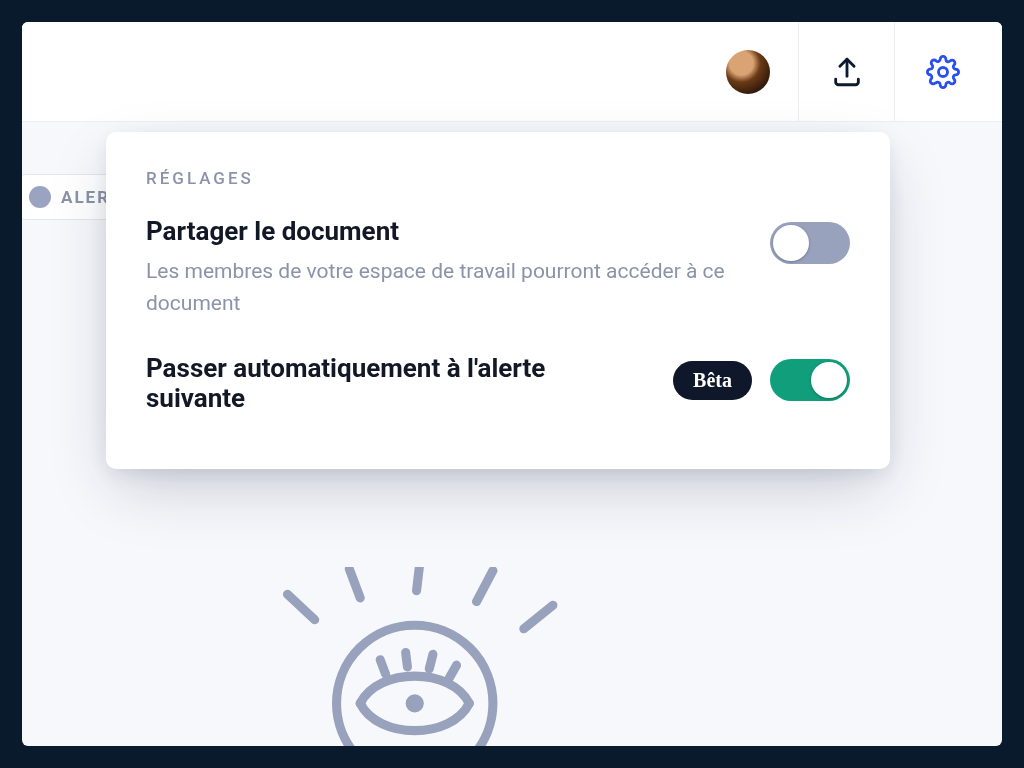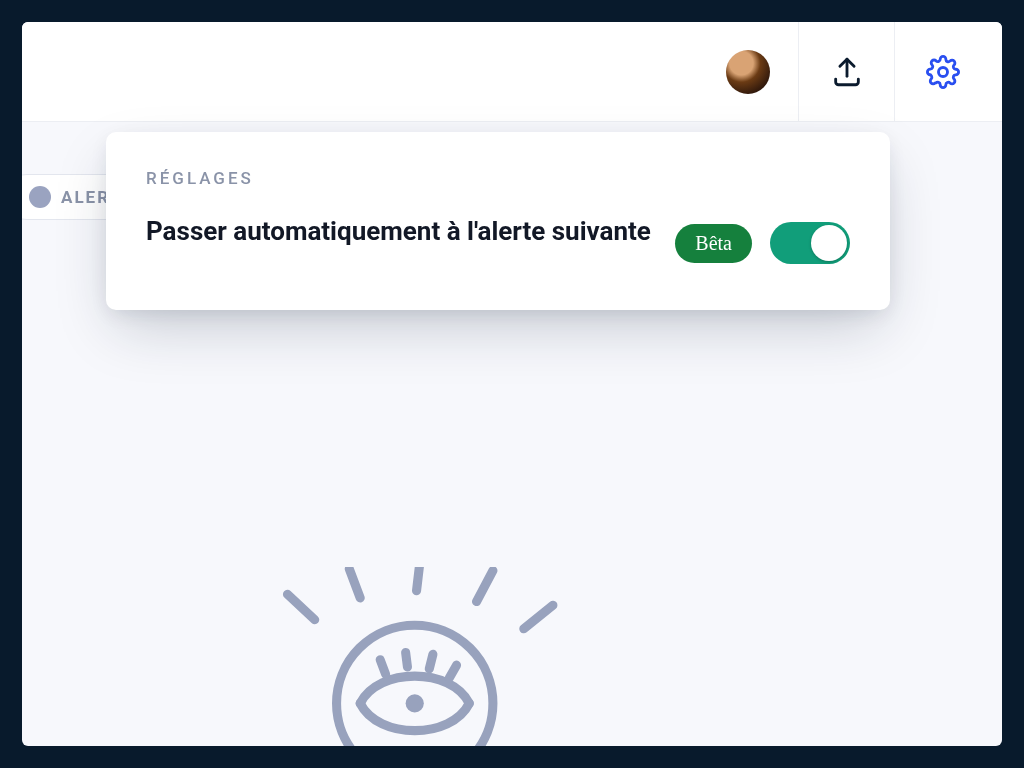--- a/index.html
+++ b/index.html
@@ -96,24 +96,24 @@
   }
   .setting-desc {
     font-size: 21px; line-height: 1.5; color: #8a93a8; font-weight: 400;
   }
   .setting-controls {
     flex: 0 0 auto;
     display: flex; align-items: center; gap: 18px;
     padding-top: 6px;
   }
   .badge {
-    background: #15803d;
+    background: #0f172a;
     color: #ffffff;
     font-family: Georgia, "Times New Roman", serif;
-    font-weight: 400;
+    font-weight: 700;
     font-size: 20px;
     padding: 8px 20px;
     border-radius: 999px;
   }
   .toggle {
     position: relative;
     width: 80px; height: 42px;
     border-radius: 999px;
     background: #98a2bd;
     cursor: pointer;
@@ -183,20 +183,31 @@
     <line x1="202" y1="110" x2="200" y2="94"></line>
     <line x1="226" y1="112" x2="230" y2="96"></line>
     <line x1="248" y1="122" x2="256" y2="108"></line>
 
     <circle cx="210" cy="150" r="10" fill="currentColor" stroke="none"></circle>
   </svg>
 
   <div class="panel">
     <div class="heading">RÉGLAGES</div>
 
+    <div class="setting-row">
+      <div class="setting-text">
+        <div class="setting-title">Partager le document</div>
+        <div class="setting-desc">Les membres de votre espace de travail pourront accéder à ce document</div>
+      </div>
+      <div class="setting-controls">
+        <div class="toggle">
+          <div class="knob"></div>
+        </div>
+      </div>
+    </div>
 
     <div class="setting-row">
       <div class="setting-text">
         <div class="setting-title">Passer automatiquement à l'alerte suivante</div>
       </div>
       <div class="setting-controls">
         <span class="badge">Bêta</span>
         <div class="toggle on">
           <div class="knob"></div>
         </div>

